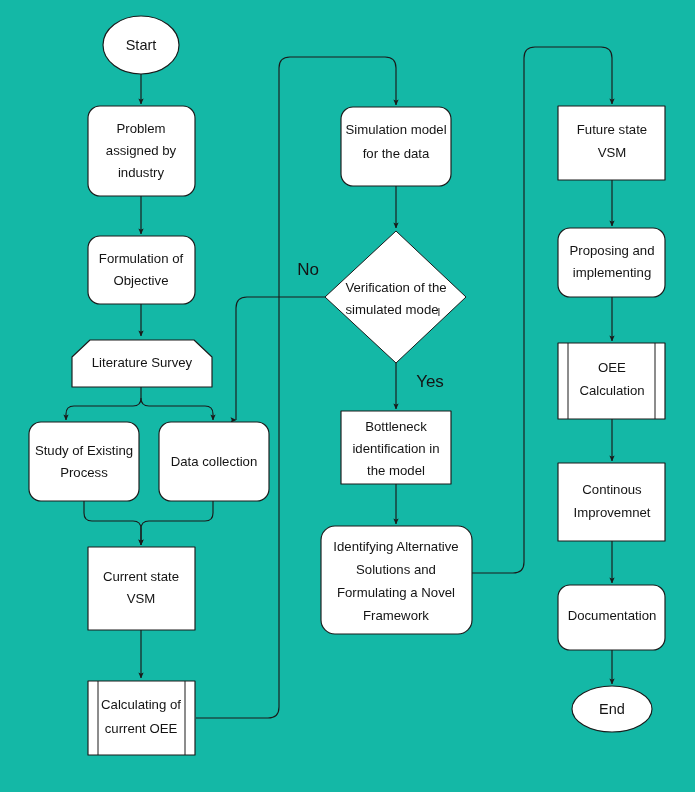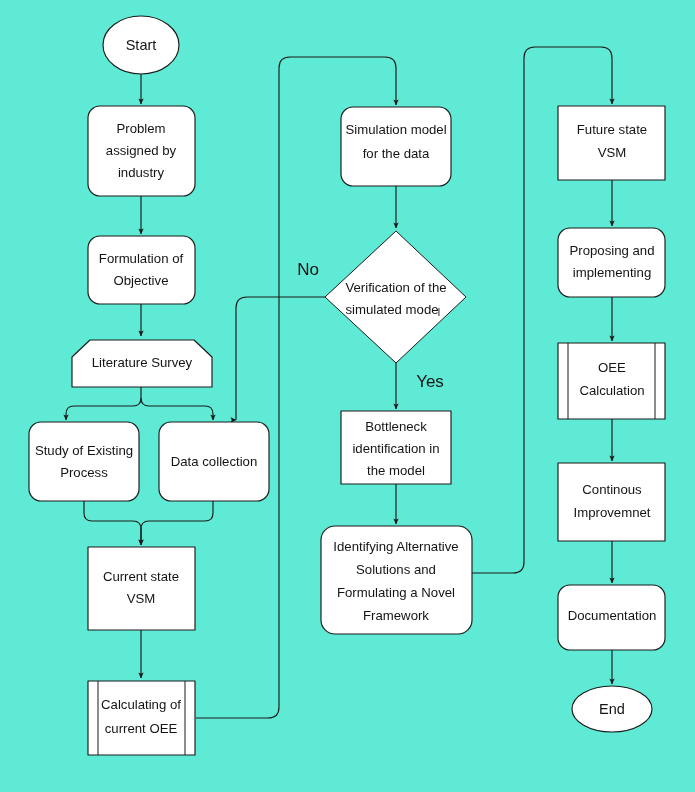--- a/index.html
+++ b/index.html
@@ -11,21 +11,21 @@
   body {
     width: 695px;
     height: 792px;
     font-family: "Liberation Sans", sans-serif;
     overflow: hidden;
   }
   #flow-root {
     position: relative;
     width: 695px;
     height: 792px;
-    background: #5eead4;
+    background: #14b8a6;
   }
   svg#flow-svg {
     display: block;
     width: 695px;
     height: 792px;
   }
   .shape-outline {
     fill: #ffffff;
     stroke: #1a1a1a;
     stroke-width: 1.15;

